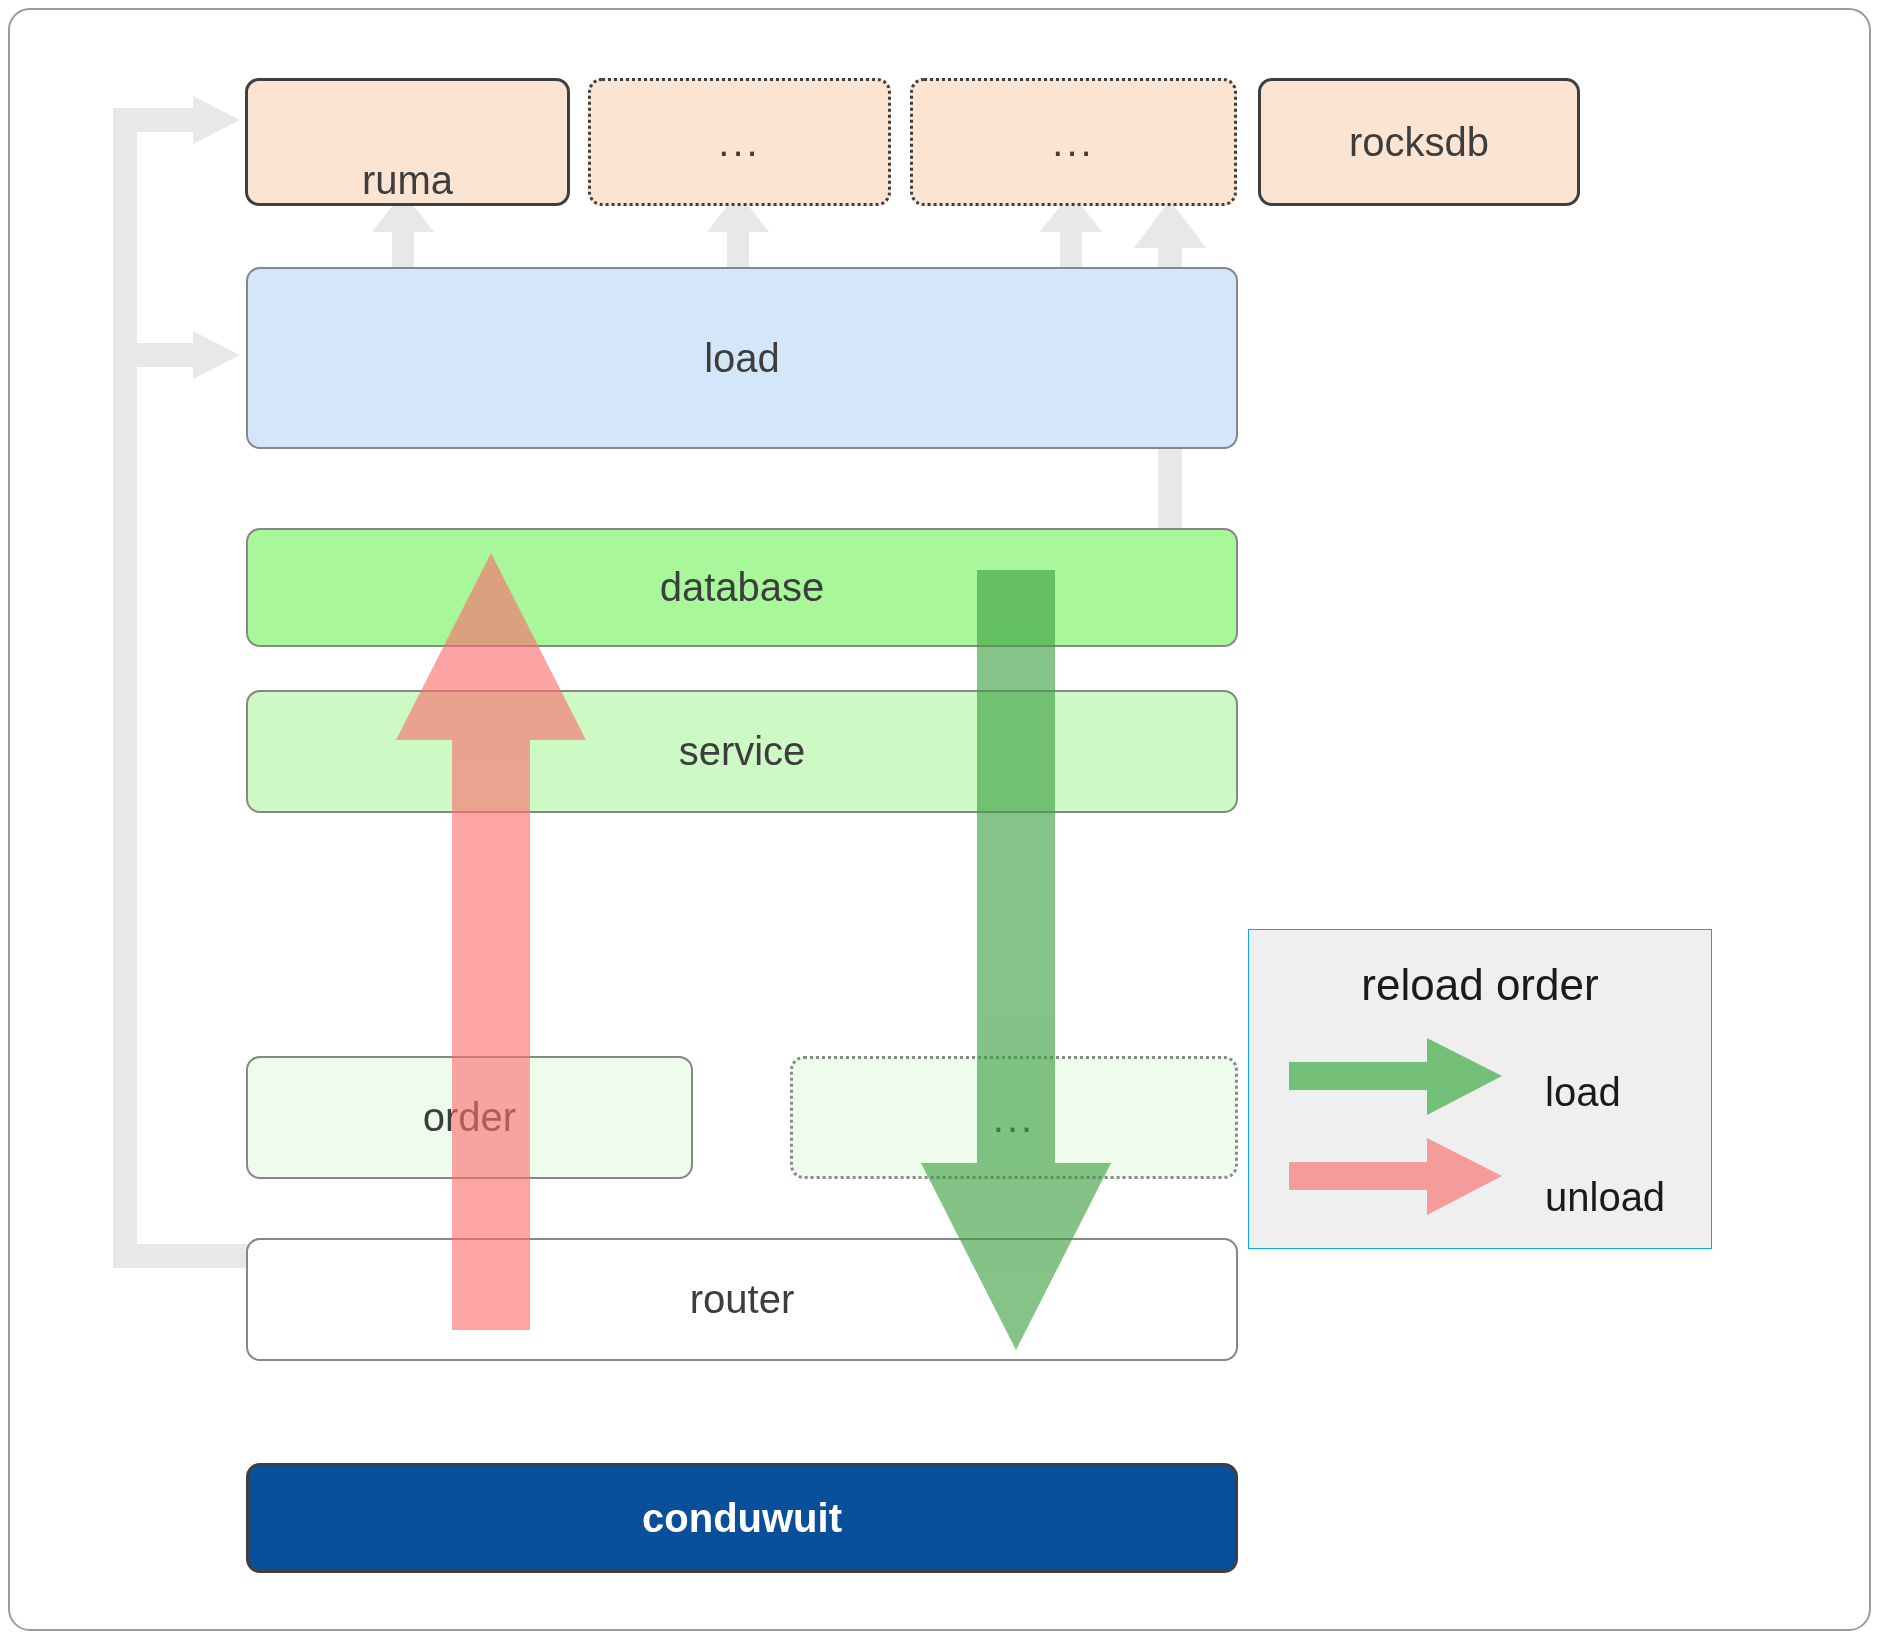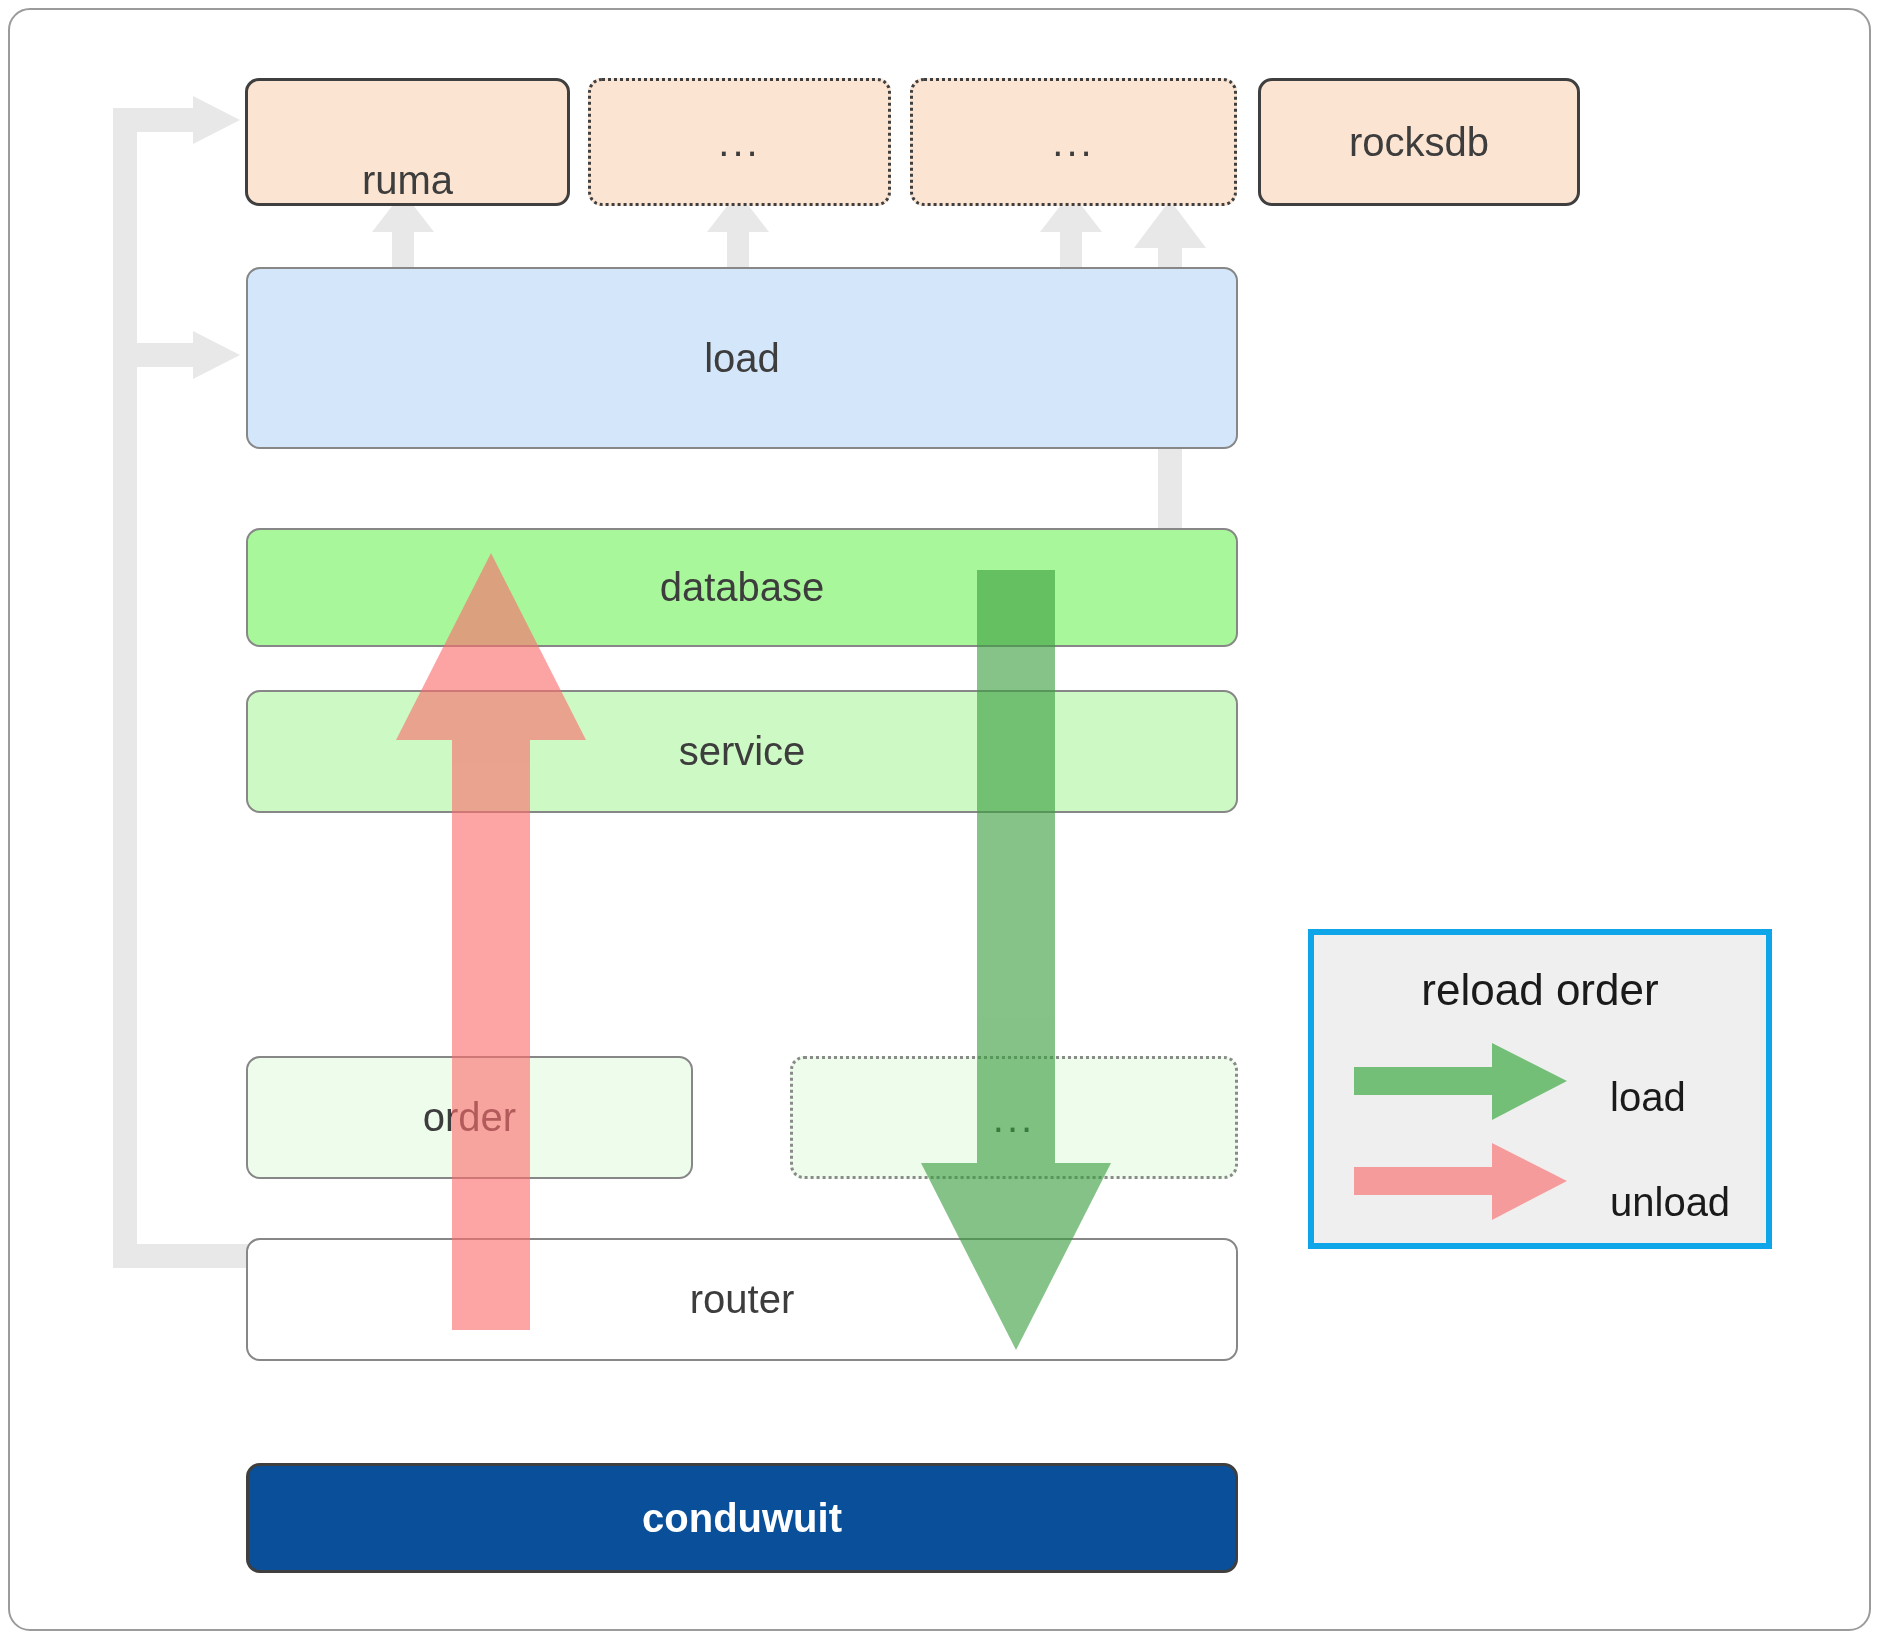--- a/index.html
+++ b/index.html
@@ -66,26 +66,26 @@
     pointer-events: none;
   }
   svg.layer.below { z-index: 1; }
   svg.layer.above { z-index: 5; }
 
   .nodes-layer { position: absolute; left:0; top:0; width:1883px; height:1643px; z-index: 3; }
 
   
   .legend {
     position: absolute;
-    left: 1308px;
+    left: 1248px;
     top: 929px;
     width: 464px;
     height: 320px;
     background: #efefef;
-    border: 6px solid #0ea5e9;
+    border: 1px solid #0ea5e9;
     box-sizing: border-box;
     z-index: 6;
     padding-left: 12px;
   }
   .legend-title {
     position: absolute;
     left: 0; right: 0;
     top: 30px;
     text-align: center;
     font-size: 44px;

